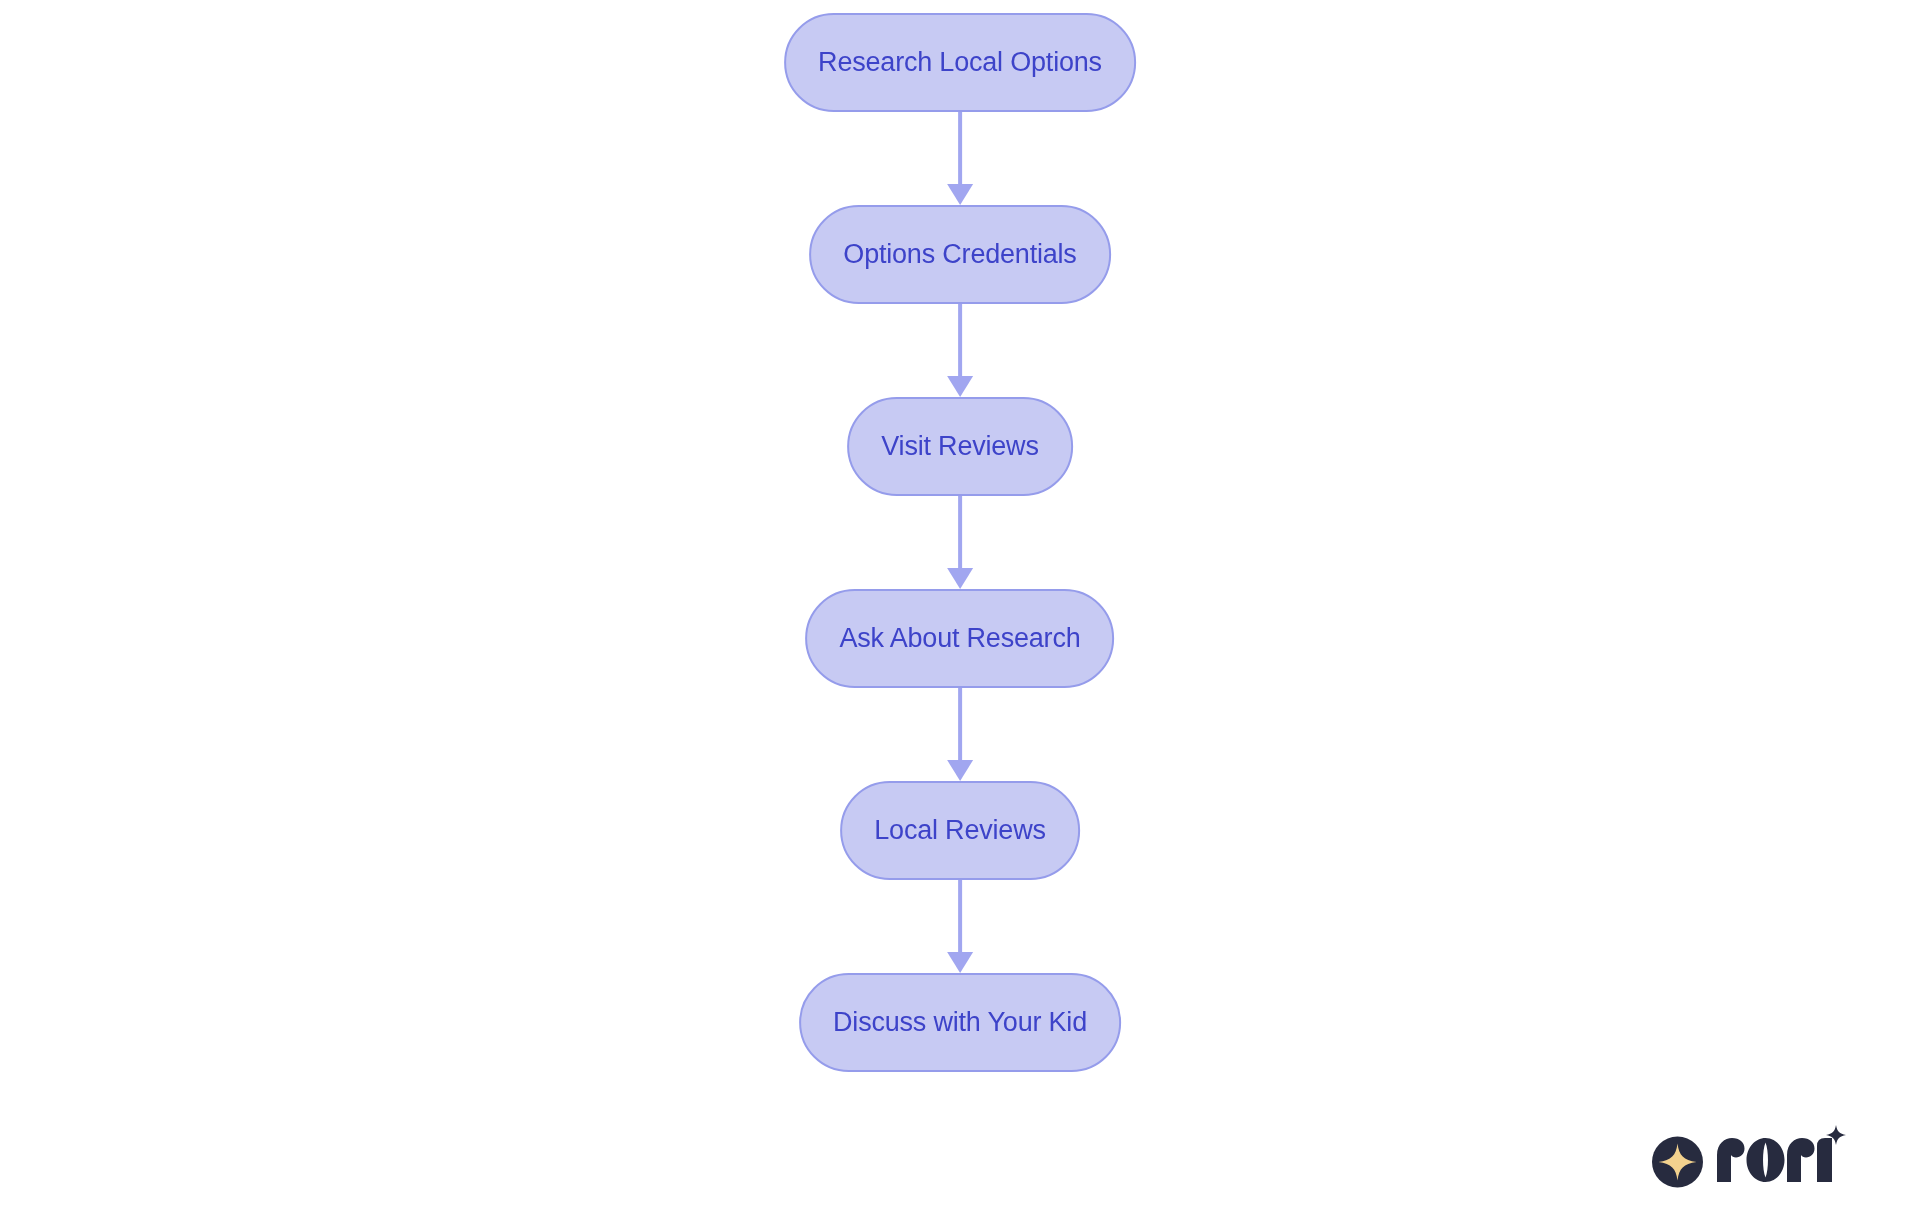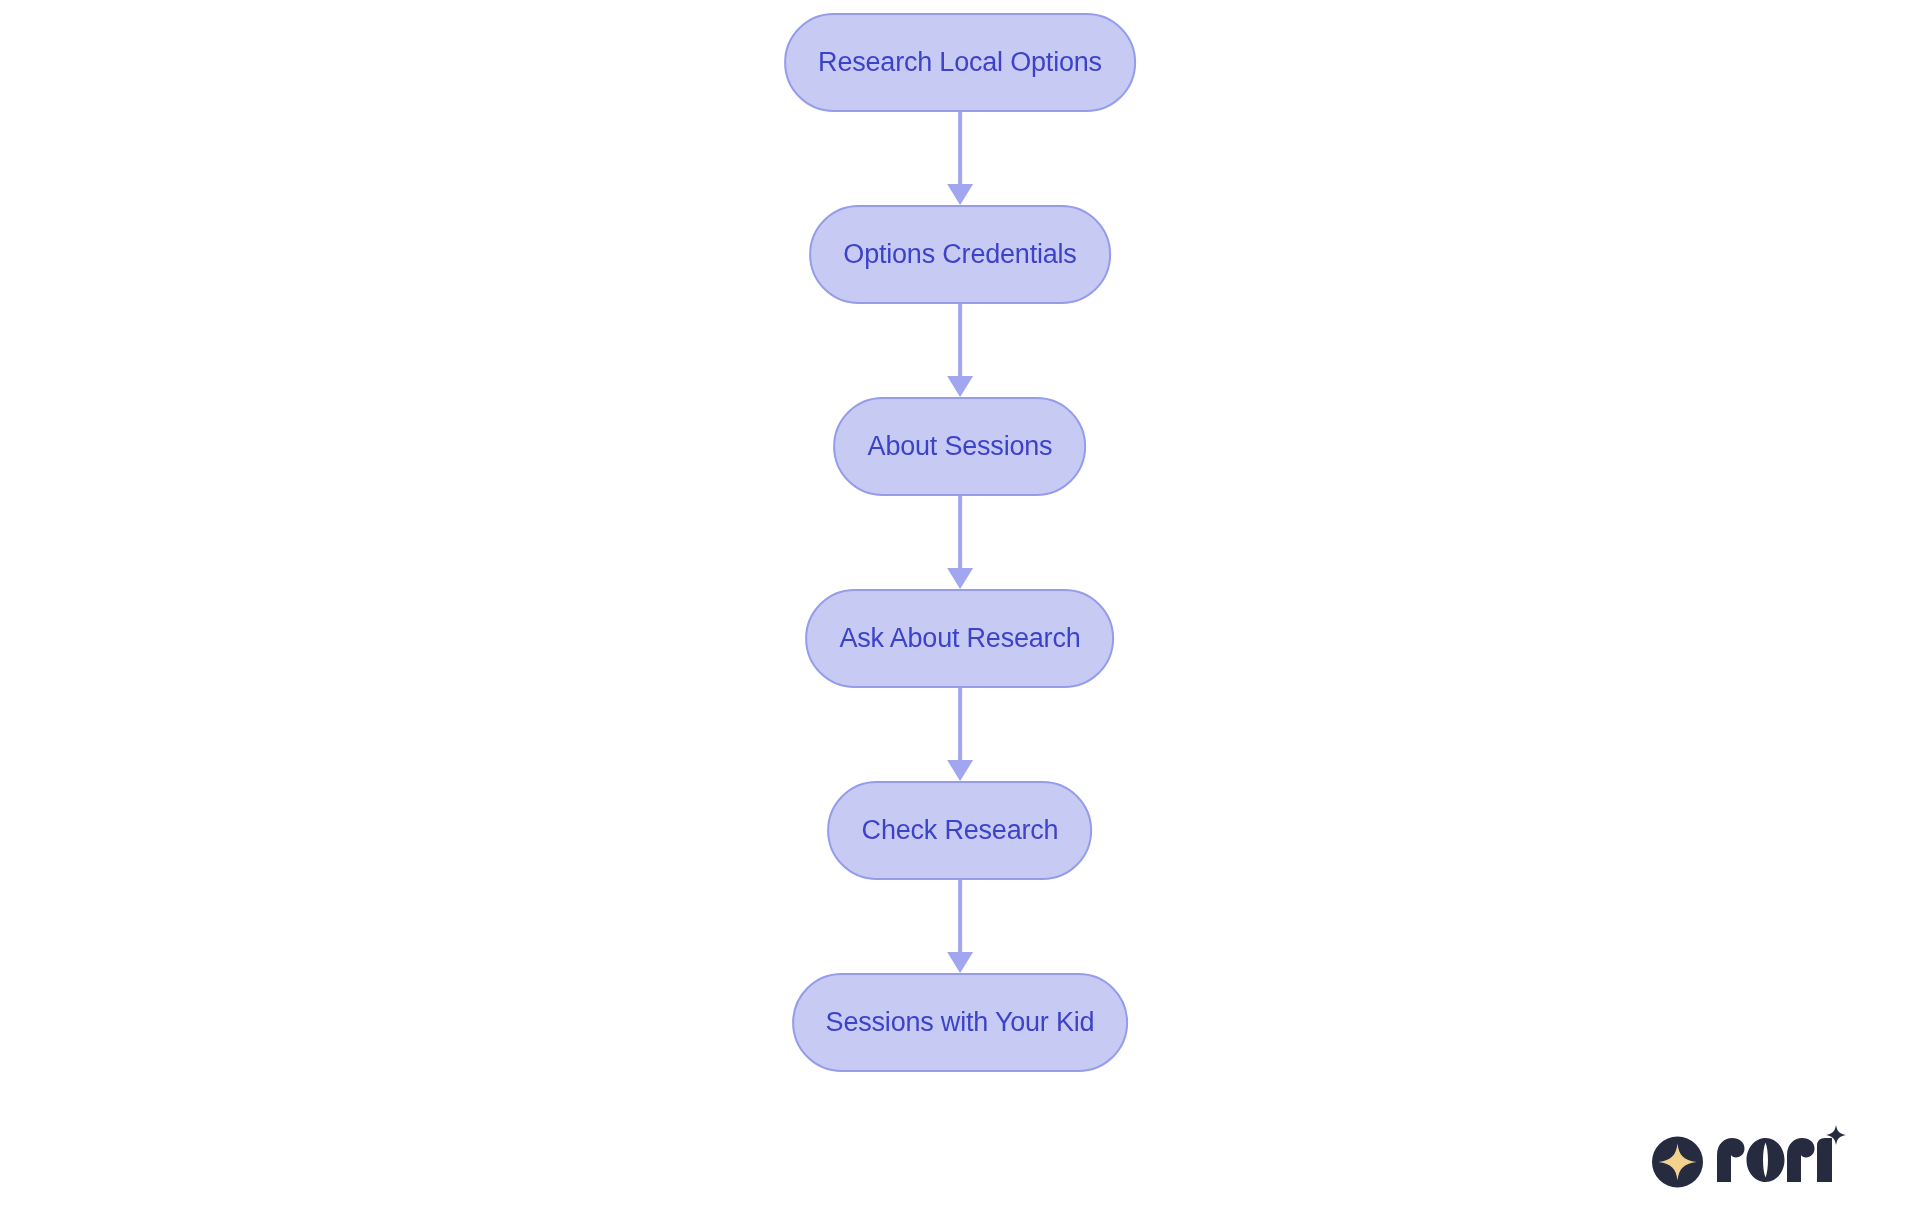--- a/index.html
+++ b/index.html
@@ -104,48 +104,48 @@
     <div class="node">
       <span>Options Credentials</span>
     </div>
 
     <div class="connector">
       <div class="line"></div>
       <div class="head"></div>
     </div>
 
     <div class="node">
-      <span>About Sessions</span>
+      <span>Visit Reviews</span>
     </div>
 
     <div class="connector">
       <div class="line"></div>
       <div class="head"></div>
     </div>
 
     <div class="node">
       <span>Ask About Research</span>
     </div>
 
     <div class="connector">
       <div class="line"></div>
       <div class="head"></div>
     </div>
 
     <div class="node">
-      <span>Check Research</span>
+      <span>Local Reviews</span>
     </div>
 
     <div class="connector">
       <div class="line"></div>
       <div class="head"></div>
     </div>
 
     <div class="node">
-      <span>Sessions with Your Kid</span>
+      <span>Discuss with Your Kid</span>
     </div>
 
   </div>
 
   <div class="logo">
     <span class="sr-only">rori</span>
     <svg viewBox="0 0 196 64" xmlns="http://www.w3.org/2000/svg" aria-hidden="true">
 
       <g>
         <circle cx="25.5" cy="37" r="25.5" fill="var(--navy)"></circle>

